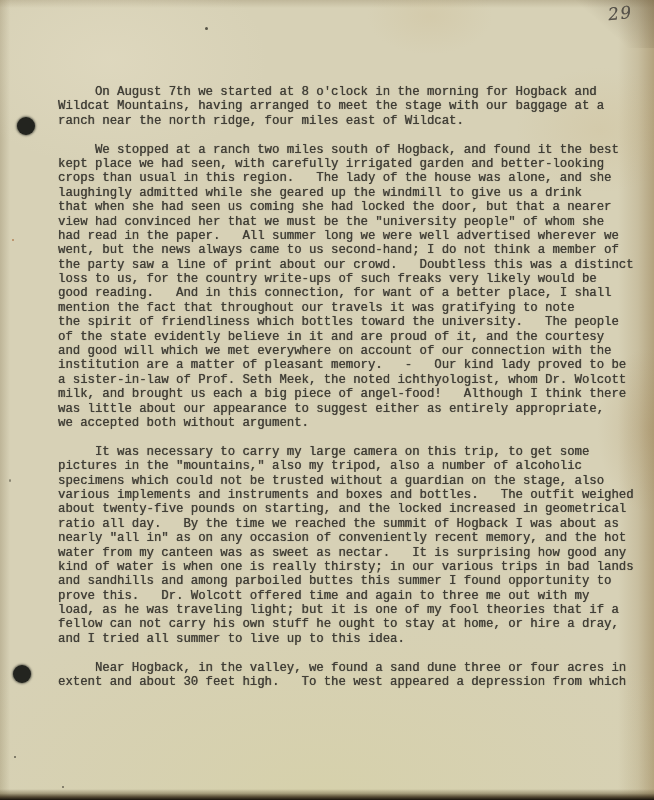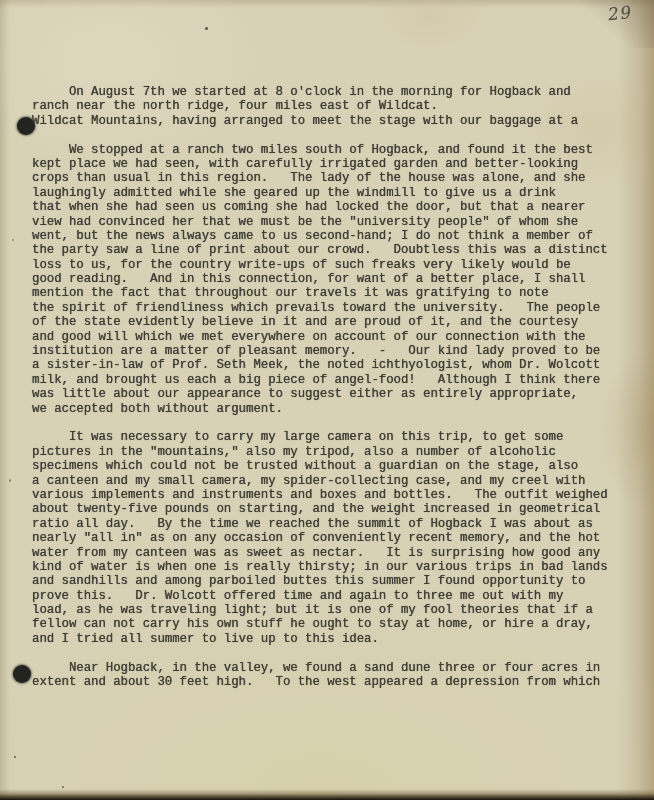--- a/index.html
+++ b/index.html
@@ -42,21 +42,21 @@
     position: absolute;
     width: 18px; height: 18px;
     border-radius: 50%;
     background: #23241f;
     box-shadow: 0 0 2px 1px rgba(35,36,31,0.55);
   }
   .hole-top { left: 17px; top: 117px; }
   .hole-bottom { left: 13px; top: 665px; }
   .typed-text {
     position: absolute;
-    left: 32px;
+    left: 58px;
     top: 85px;
     width: 595px;
     font-size: 12.3px;
     line-height: 14.4px;
     color: #403e36;
     text-shadow: 0 0 0.8px rgba(64,62,54,0.75), 0.4px 0.2px 0.6px rgba(64,62,54,0.35);
   }
   .line { white-space: pre; height: 14.4px; overflow: visible; }
   .blank-line { height: 14.4px; }
   .bottom-edge {
@@ -85,49 +85,49 @@
 <div class="page">
   <div class="corner-shade"></div>
 
   <div class="page-number">29</div>
 
   <div class="punch-hole hole-top"></div>
   <div class="punch-hole hole-bottom"></div>
 
   <div class="typed-text">
       <div class="line">     On August 7th we started at 8 o'clock in the morning for Hogback and</div>
+      <div class="line">Wildcat Mountains, having arranged to meet the stage with our baggage at a</div>
       <div class="line">ranch near the north ridge, four miles east of Wildcat.</div>
-      <div class="line">Wildcat Mountains, having arranged to meet the stage with our baggage at a</div>
       <div class="blank-line"></div>
       <div class="line">     We stopped at a ranch two miles south of Hogback, and found it the best</div>
       <div class="line">kept place we had seen, with carefully irrigated garden and better-looking</div>
       <div class="line">crops than usual in this region.   The lady of the house was alone, and she</div>
       <div class="line">laughingly admitted while she geared up the windmill to give us a drink</div>
       <div class="line">that when she had seen us coming she had locked the door, but that a nearer</div>
       <div class="line">view had convinced her that we must be the "university people" of whom she</div>
+      <div class="line">had read in the paper.   All summer long we were well advertised wherever we</div>
       <div class="line">went, but the news always came to us second-hand; I do not think a member of</div>
       <div class="line">the party saw a line of print about our crowd.   Doubtless this was a distinct</div>
       <div class="line">loss to us, for the country write-ups of such freaks very likely would be</div>
       <div class="line">good reading.   And in this connection, for want of a better place, I shall</div>
       <div class="line">mention the fact that throughout our travels it was gratifying to note</div>
-      <div class="line">the spirit of friendliness which prevails toward the university.   The people</div>
+      <div class="line">the spirit of friendliness which bottles toward the university.   The people</div>
       <div class="line">of the state evidently believe in it and are proud of it, and the courtesy</div>
       <div class="line">and good will which we met everywhere on account of our connection with the</div>
       <div class="line">institution are a matter of pleasant memory.   -   Our kind lady proved to be</div>
       <div class="line">a sister-in-law of Prof. Seth Meek, the noted ichthyologist, whom Dr. Wolcott</div>
       <div class="line">milk, and brought us each a big piece of angel-food!   Although I think there</div>
       <div class="line">was little about our appearance to suggest either as entirely appropriate,</div>
       <div class="line">we accepted both without argument.</div>
       <div class="blank-line"></div>
       <div class="line">     It was necessary to carry my large camera on this trip, to get some</div>
       <div class="line">pictures in the "mountains," also my tripod, also a number of alcoholic</div>
       <div class="line">specimens which could not be trusted without a guardian on the stage, also</div>
-      <div class="line">a canteen and my small camera, my spider-collecting case, and my creel with</div>
       <div class="line">various implements and instruments and boxes and bottles.   The outfit weighed</div>
-      <div class="line">about twenty-five pounds on starting, and the weight increased in geometrical</div>
+      <div class="line">about twenty-five pounds on starting, and the locked increased in geometrical</div>
       <div class="line">ratio all day.   By the time we reached the summit of Hogback I was about as</div>
       <div class="line">nearly "all in" as on any occasion of conveniently recent memory, and the hot</div>
       <div class="line">water from my canteen was as sweet as nectar.   It is surprising how good any</div>
       <div class="line">kind of water is when one is really thirsty; in our various trips in bad lands</div>
       <div class="line">and sandhills and among parboiled buttes this summer I found opportunity to</div>
       <div class="line">prove this.   Dr. Wolcott offered time and again to three me out with my</div>
       <div class="line">load, as he was traveling light; but it is one of my fool theories that if a</div>
       <div class="line">fellow can not carry his own stuff he ought to stay at home, or hire a dray,</div>
       <div class="line">and I tried all summer to live up to this idea.</div>
       <div class="blank-line"></div>

